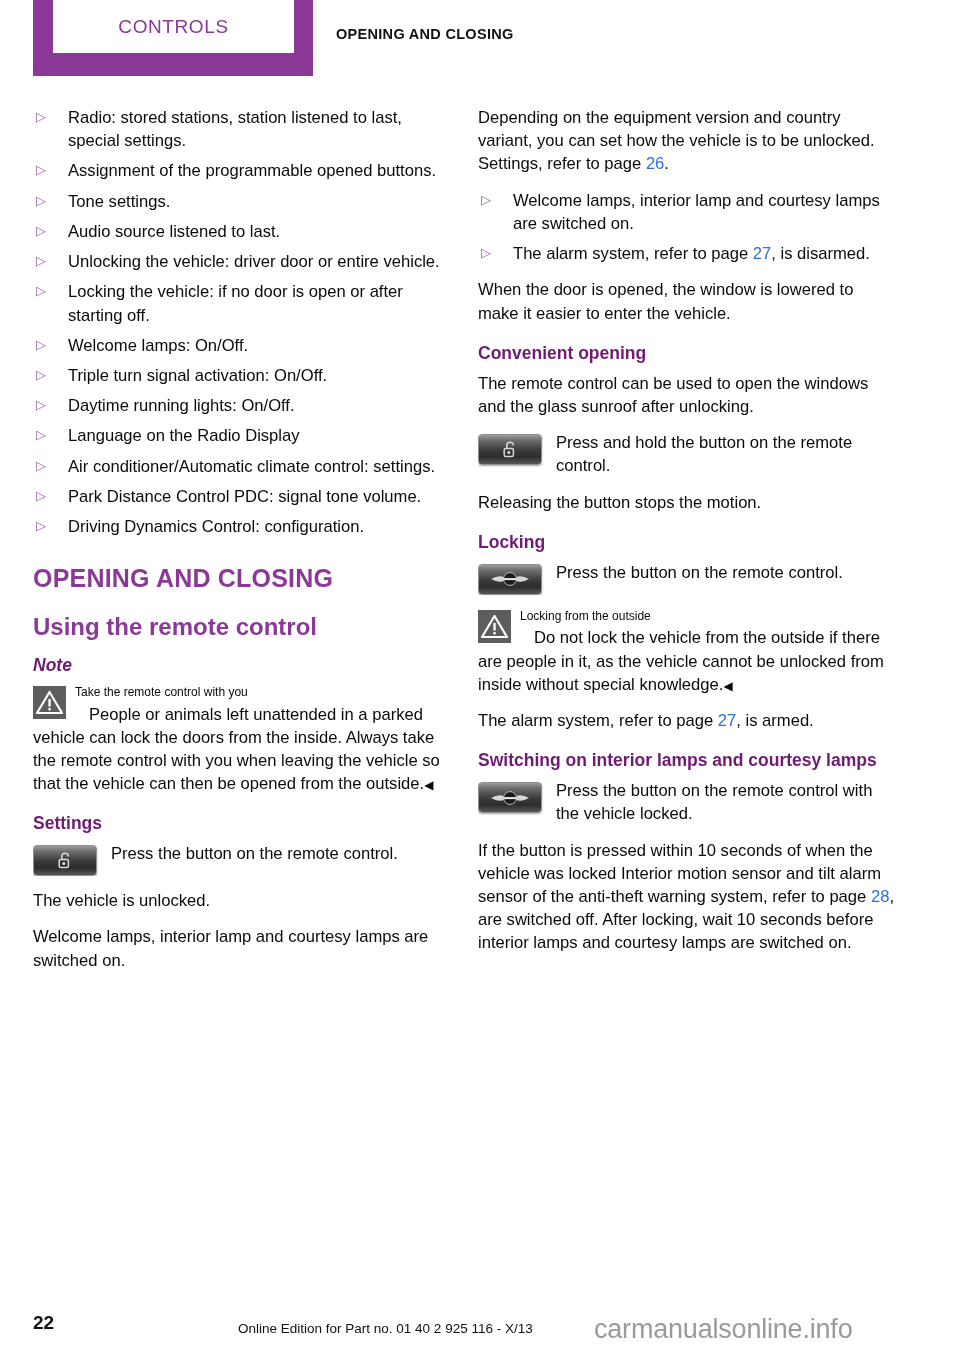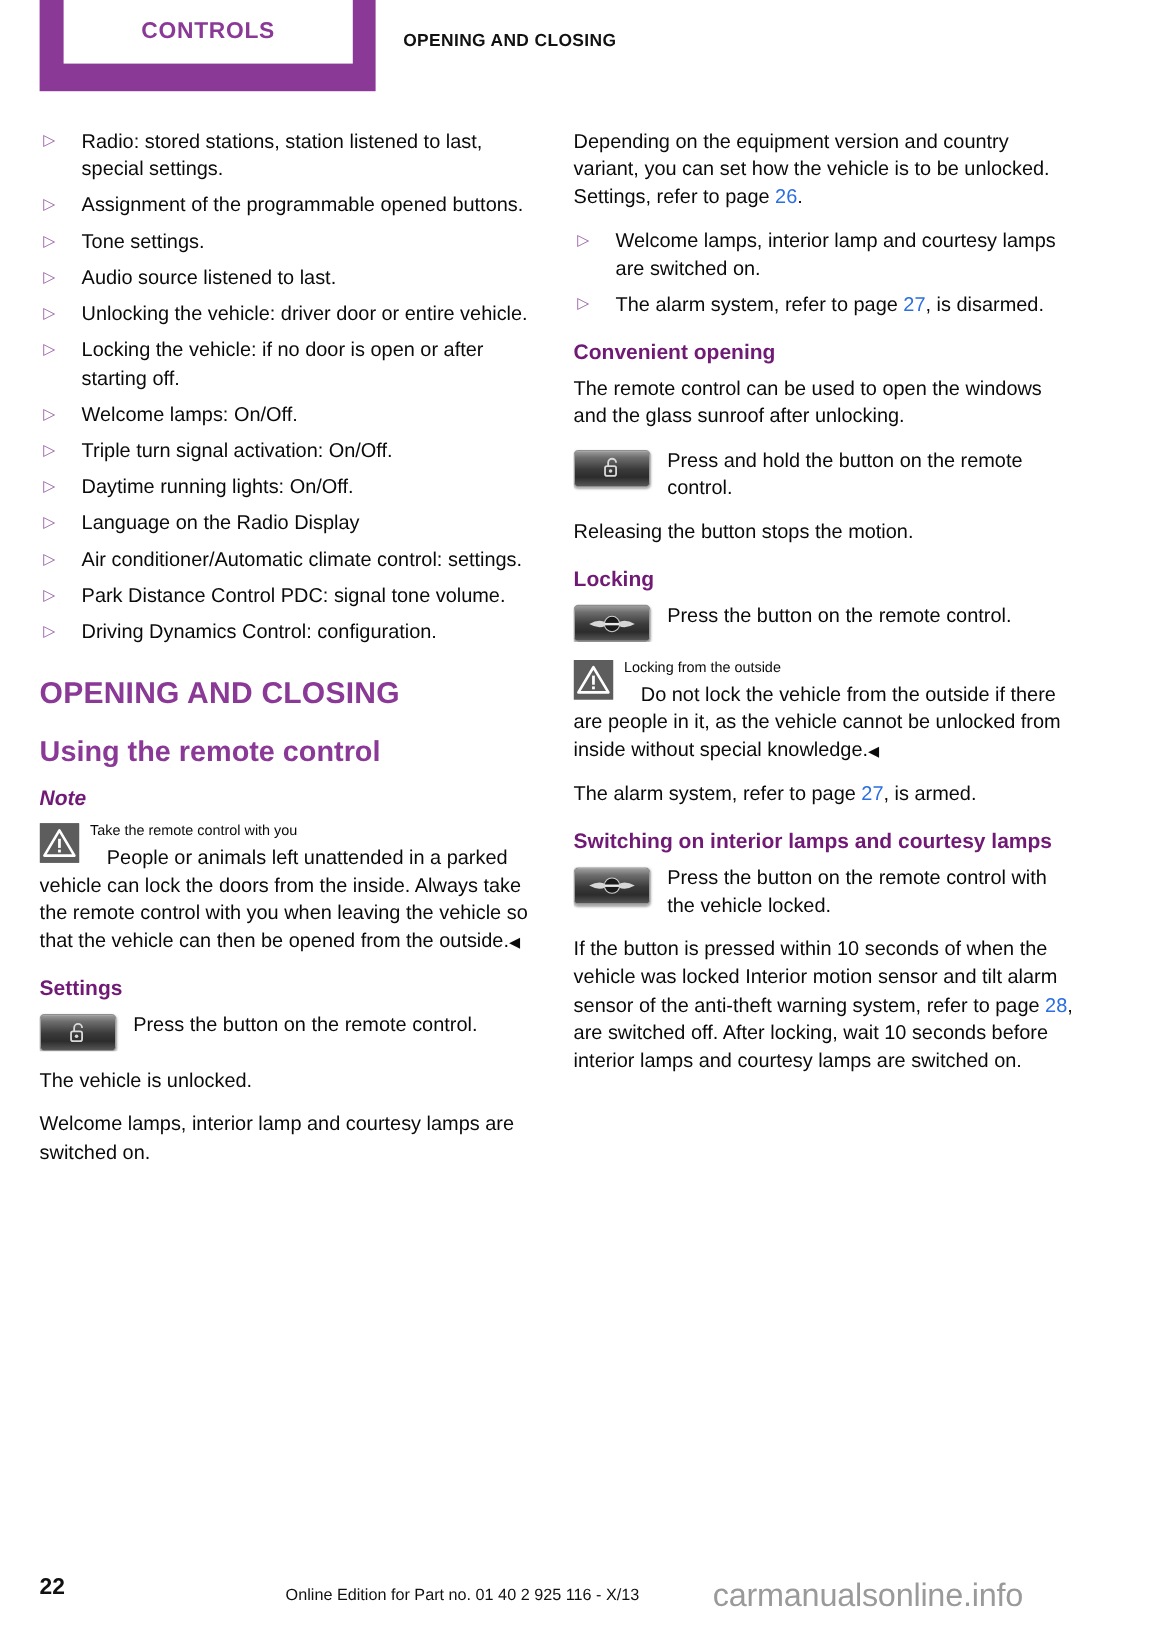--- a/index.html
+++ b/index.html
@@ -38,21 +38,21 @@
     width: 241px;
     height: 53px;
     background: #ffffff;
     display: flex;
     align-items: center;
     justify-content: center;
   }
   .tab-label {
     color: #8a3a96;
     font-size: 19px;
-    font-weight: bold;
+    font-weight: normal;
     letter-spacing: 0.6px;
   }
   .header-section {
     position: absolute;
     left: 336px;
     top: 26px;
     font-size: 14.5px;
     font-weight: bold;
     letter-spacing: 0.3px;
     color: #111;
@@ -268,20 +268,21 @@
 
 <div class="col col-right">
 
   <p class="para"><span>Depending on the equipment version and country variant, you can set how the vehicle is to be unlocked. Settings, refer to page </span><span class="pageref">26</span><span>.</span></p>
 
   <ul class="bullets">
     <li><span class="bullet-mark">▷</span><span>Welcome lamps, interior lamp and courtesy lamps are switched on.</span></li>
     <li><span class="bullet-mark">▷</span><span>The alarm system, refer to page </span><span class="pageref">27</span><span>, is disarmed.</span></li>
   </ul>
 
+  <p class="para">When the door is opened, the window is lowered to make it easier to enter the vehicle.</p>
 
   <h3 class="h-sub">Convenient opening</h3>
   <p class="para">The remote control can be used to open the windows and the glass sunroof after unlocking.</p>
 
   <div class="key-row">
     <div class="key-btn">
       <span class="glyph">
         <svg width="20" height="22" viewBox="0 0 20 22" aria-hidden="true">
           <path d="M6.8 9.5 V6.6 a3.3 3.3 0 0 1 6.6 0" fill="none" stroke="#d9d9d9" stroke-width="1.5"></path>
           <rect x="4.2" y="9.4" width="9.2" height="8.2" rx="1.6" fill="none" stroke="#d9d9d9" stroke-width="1.5"></rect>

